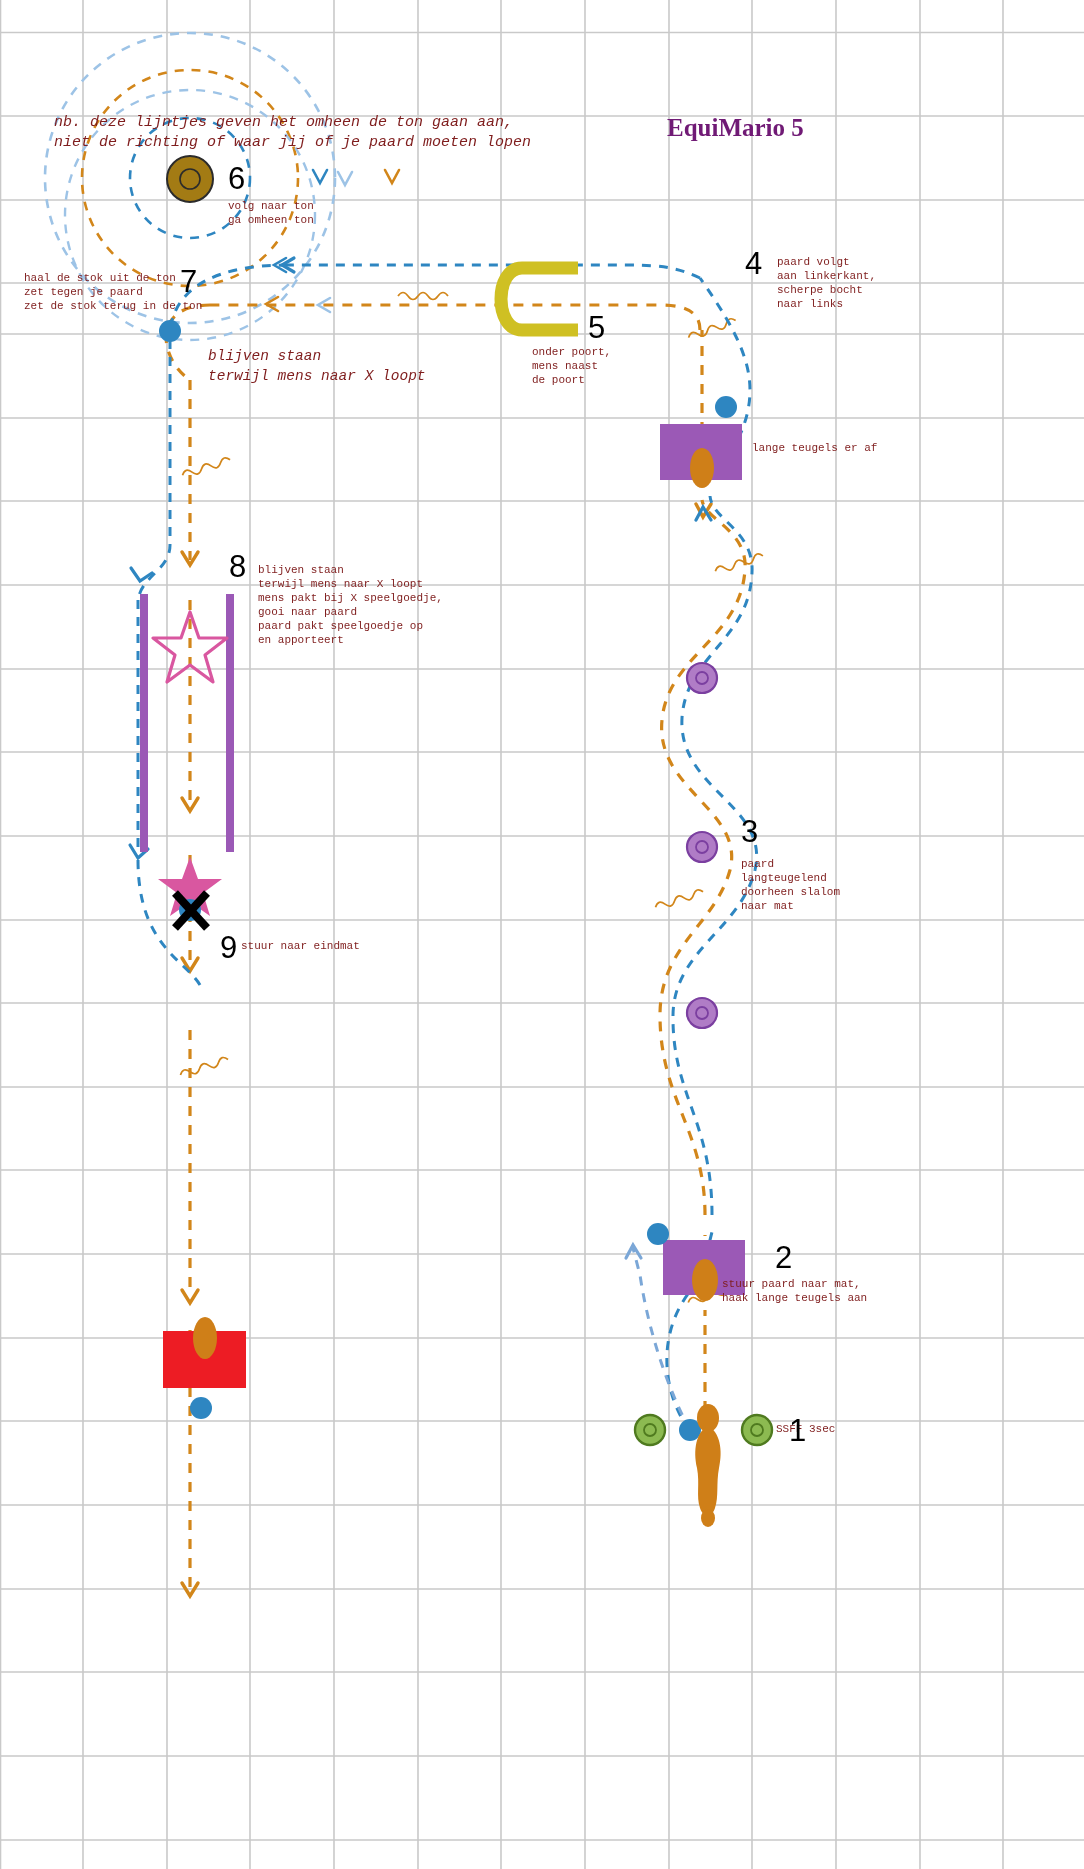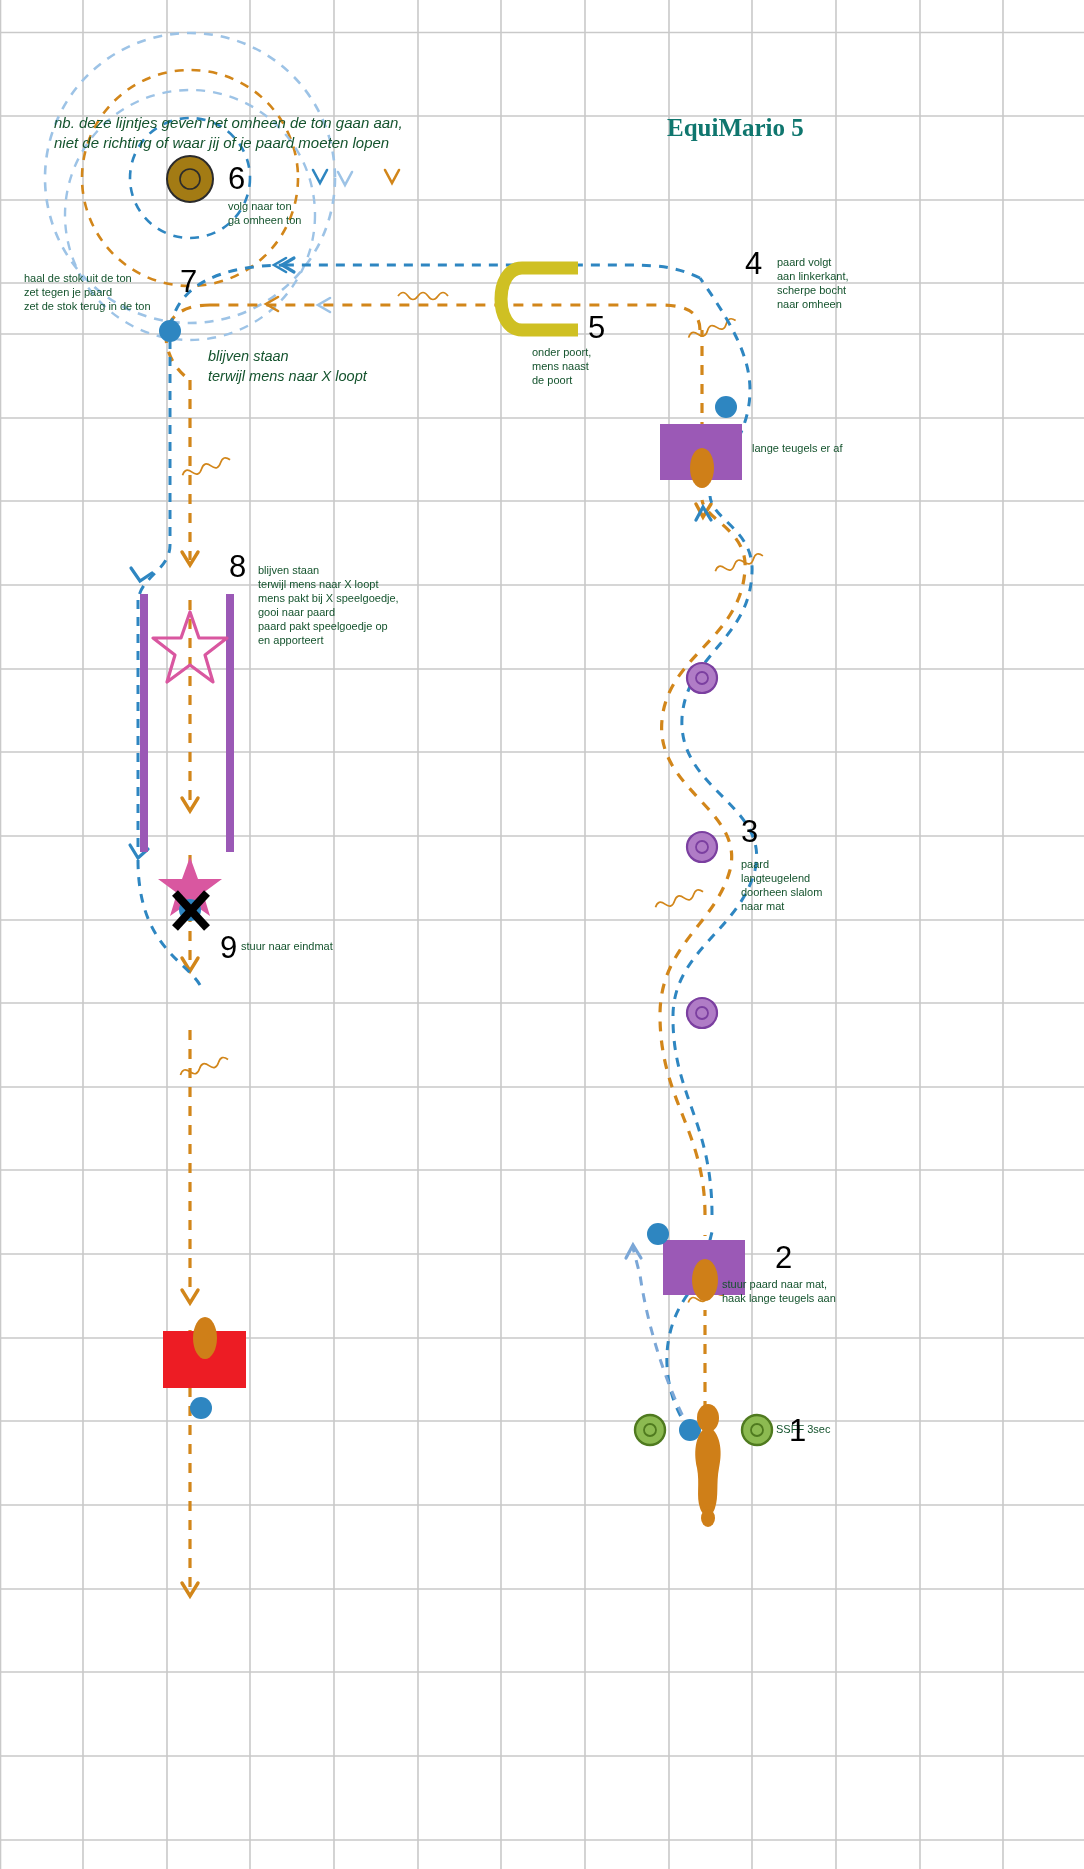--- a/index.html
+++ b/index.html
@@ -10,35 +10,35 @@
     width:1084px;
     height:1869px;
     background:#ffffff;
     overflow:hidden;
   }
   #grid{position:absolute;left:0;top:0;width:1084px;height:1869px;}
   #art{position:absolute;left:0;top:0;width:1084px;height:1869px;}
 
   .lbl{
     position:absolute;
-    font-family:Liberation Sans, sans-serif;
-    color:#14532d;
+    font-family:Liberation Mono, monospace;
+    color:#7f1d1d;
     line-height:1.28;
     white-space:pre;
   }
   .note{
     font-style:italic;
     font-size:15px;
     line-height:1.35;
   }
   .title{
     font-family:"Liberation Serif", serif;
     font-weight:bold;
     font-size:25px;
-    color:#0f766e;
+    color:#701a75;
     letter-spacing:0px;
   }
   .step-num{
     position:absolute;
     font-family:"Liberation Sans", sans-serif;
     font-size:31px;
     color:#000000;
     line-height:1;
   }
   .desc{font-size:11px;}
@@ -293,21 +293,21 @@
 
   <div class="step-num" style="left:588px; top:312px;">5</div>
   <div class="lbl desc" style="left:532px; top:345px;">onder poort,
 mens naast
 de poort</div>
 
   <div class="step-num" style="left:745px; top:248px;">4</div>
   <div class="lbl desc" style="left:777px; top:255px;">paard volgt
 aan linkerkant,
 scherpe bocht
-naar omheen</div>
+naar links</div>
 
   <div class="lbl desc" style="left:752px; top:441px;">lange teugels er af</div>
 
   <div class="step-num" style="left:229px; top:551px;">8</div>
   <div class="lbl desc" style="left:258px; top:563px;">blijven staan
 terwijl mens naar X loopt
 mens pakt bij X speelgoedje,
 gooi naar paard
 paard pakt speelgoedje op
 en apporteert</div>

